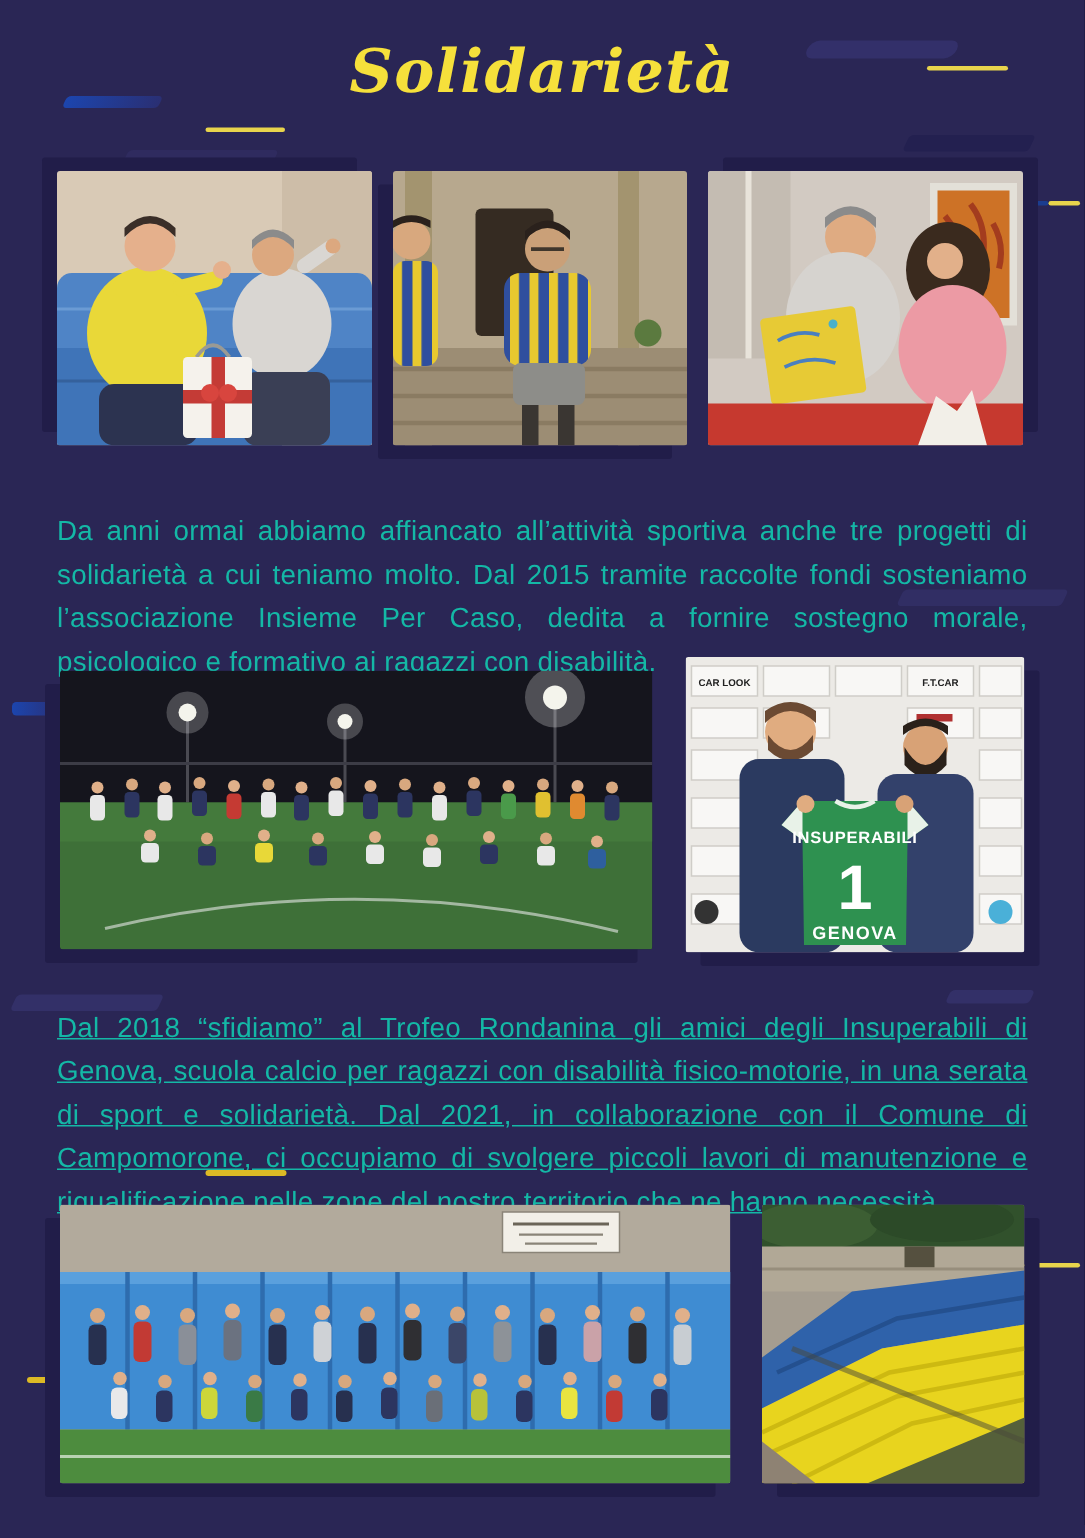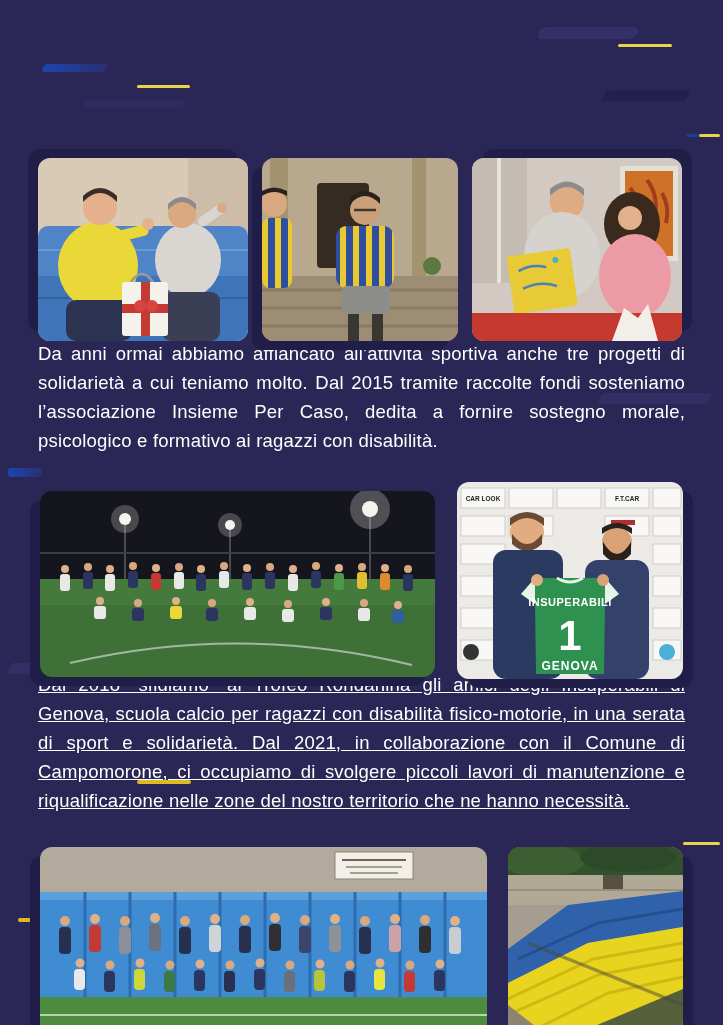--- a/index.html
+++ b/index.html
@@ -6,40 +6,41 @@
   .page{
     position:relative;width:723px;height:1025px;overflow:hidden;
     background:#2a2655;font-family:"Liberation Sans",sans-serif;
   }
   .title{
     position:absolute;top:24px;left:0;width:100%;text-align:center;
     font-family:"DejaVu Serif",serif;font-style:italic;font-weight:bold;
     font-size:40px;color:#f6e03b;letter-spacing:1px;
   }
   .para{
-    position:absolute;left:38px;width:647px;color:#ffffff;
+    position:absolute;left:38px;width:647px;color:#14b8a6;
     font-size:18.5px;line-height:29px;text-align:justify;letter-spacing:0.2px;
   }
   .para1{top:320px;}
   .para2{top:651px;text-decoration:underline;}
-  .photo{position:absolute;border-radius:12px;overflow:hidden;z-index:2;margin-top:44px;}
+  .photo{position:absolute;border-radius:2px;overflow:hidden;z-index:2;}
   .photo svg{display:block;width:100%;height:100%;}
   .sh-ul{box-shadow:-10px -9px 0 #211d49;}
   .sh-ur{box-shadow:10px -9px 0 #211d49;}
   .sh-dl{box-shadow:-10px 9px 0 #211d49;}
   .sh-dr{box-shadow:10px 9px 0 #211d49;}
   .deco{position:absolute;z-index:1;}
   .dash{border-radius:3px;}
   .skew{transform:skewX(-25deg);}
 </style>
 </head>
 <body>
 
 <div class="page">
 
+  <div class="title">Solidarietà</div>
 
   <div class="deco dash skew" style="left:43px;top:64px;width:64px;height:8px;background:linear-gradient(90deg,#1c45ae,#2a2f73);"></div>
   <div class="deco dash" style="left:137px;top:85px;width:53px;height:3px;background:#e8d44c;"></div>
   <div class="deco dash skew" style="left:84px;top:100px;width:100px;height:8px;background:#2f2b5f;"></div>
   <div class="deco dash skew" style="left:538px;top:27px;width:100px;height:12px;background:#33306a;border-radius:6px;"></div>
   <div class="deco dash" style="left:618px;top:44px;width:54px;height:3px;background:#e8d44c;"></div>
   <div class="deco dash skew" style="left:604px;top:90px;width:84px;height:11px;background:#232050;"></div>
   <div class="deco dash" style="left:686px;top:134px;width:13px;height:3px;background:#1b3d8f;"></div>
   <div class="deco dash" style="left:699px;top:134px;width:21px;height:3px;background:#e8d44c;"></div>
   <div class="deco dash skew" style="left:600px;top:393px;width:110px;height:11px;background:#312e64;"></div>

